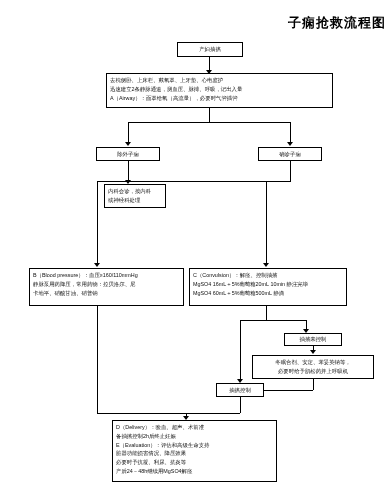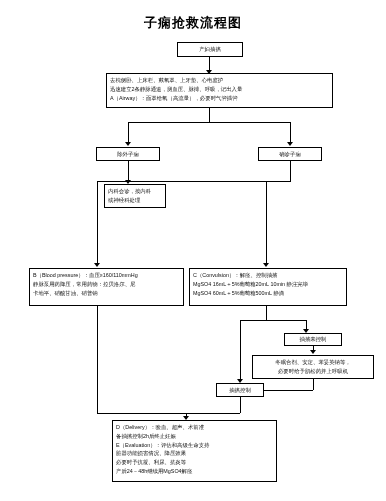--- a/index.html
+++ b/index.html
@@ -4,21 +4,21 @@
 <style>
   html,body{margin:0;padding:0;}
   body{
     width:386px;height:501px;background:#ffffff;
     font-family:"Liberation Sans","DejaVu Sans",sans-serif;
     color:#1a1a1a;overflow:hidden;position:relative;
   }
   #canvas{position:relative;width:386px;height:501px;}
 
   .title{
-    position:absolute;left:0;top:14px;width:386px;text-align:center;
+    position:absolute;left:0;top:14px;width:386px;text-align:right;
     font-family:"DejaVu Serif","Liberation Serif",serif;
     font-weight:bold;font-size:13px;letter-spacing:1px;color:#000;
   }
 
   .node{
     position:absolute;box-sizing:border-box;
     border:1px solid #000;background:#fff;
     font-size:5.4px;line-height:1.62;color:#111;
     padding:2px 3px;white-space:pre-line;
   }

